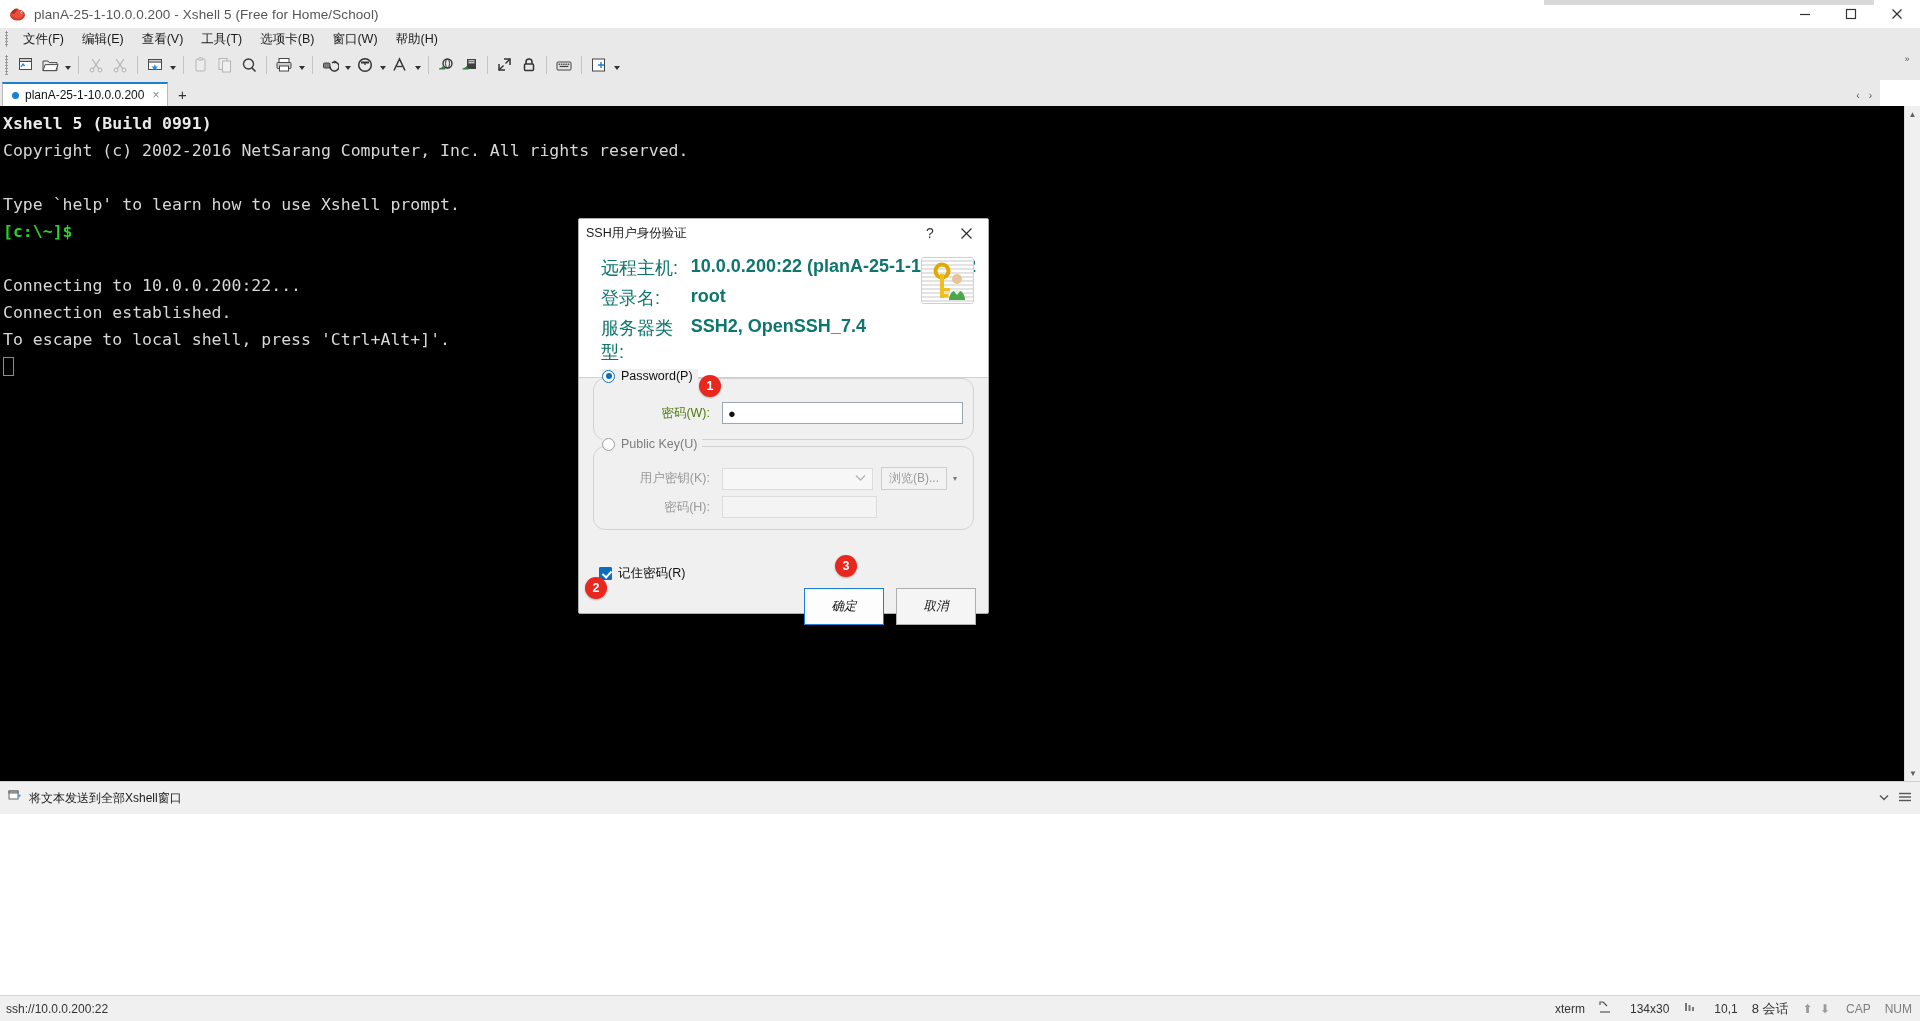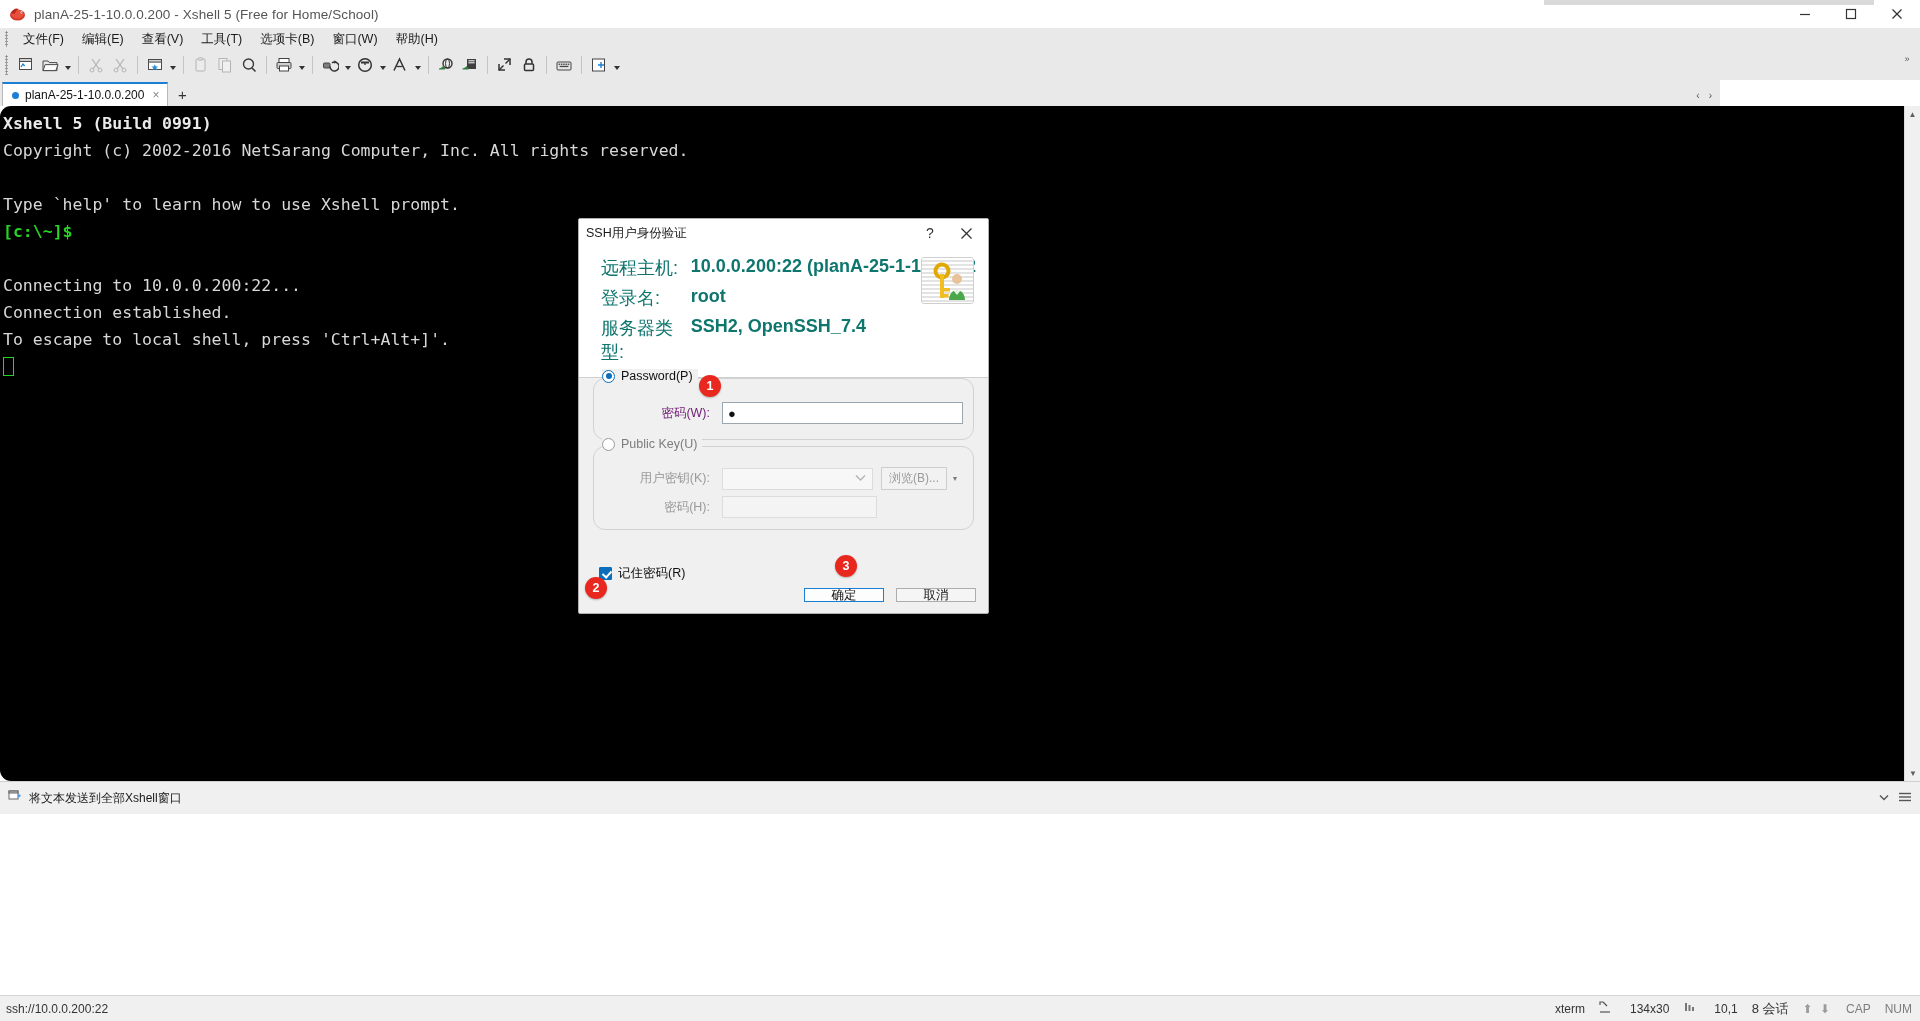--- a/index.html
+++ b/index.html
@@ -50,21 +50,21 @@
   .caret { width:11px; height:24px; display:flex; align-items:flex-end; justify-content:center;
            padding-bottom:7px; }
   .caret i { display:block; width:0;height:0; border-left:3.5px solid transparent;
              border-right:3.5px solid transparent; border-top:4px solid #333; }
   .sep { width:1px; height:18px; background:#c4c4c4; margin:0 5px; }
   .tb-collapse { position:absolute; right:6px; top:4px; width:14px; text-align:center;
                  font-size:9px; color:#555; line-height:10px; }
 
   
   .tabbar {
-    position:absolute; left:0; top:80px; width:1720px; height:26px;
+    position:absolute; left:0; top:80px; width:1880px; height:26px;
     background:#e9e9e9; display:flex; align-items:flex-end;
   }
   .tab {
     height:24px; display:flex; align-items:center; gap:6px;
     padding:0 6px 0 9px; background:#ffffff;
     border:1px solid #b9b9b9; border-bottom:none;
     border-top:2px solid #1b7fd4;
     font-size:12px; color:#111; margin-left:2px;
   }
   .tab .dot { width:7px; height:7px; border-radius:50%; background:#1b7fd4; flex:0 0 auto; }
@@ -73,21 +73,21 @@
              font-size:15px; color:#333; margin-left:3px; margin-bottom:1px; }
   .tabbar-right { position:absolute; right:8px; bottom:5px; display:flex; gap:9px;
                   font-size:10px; color:#555; }
 
   
   .terminal {
     position:absolute; left:0; top:106px; width:1920px; height:675px;
     background:#000000; color:#d8d8d8;
     font-family:"DejaVu Sans Mono","Liberation Mono",monospace;
     font-size:16.5px; line-height:27px;
-    padding:4px 0 0 3px; white-space:pre; overflow:hidden;border-radius:11px;
+    padding:4px 0 0 3px; white-space:pre; overflow:hidden;
   }
   .terminal .prompt { color:#25d425; font-weight:bold; }
   .terminal .bold { font-weight:bold; color:#eaeaea; }
   .cursor-block { display:inline-block; width:11px; height:19px; border:1.5px solid #25d425;
                   vertical-align:-4px; }
   .term-scroll { position:absolute; right:0; top:106px; width:16px; height:675px; background:#f0f0f0;
                  border-left:1px solid #dcdcdc; }
   .term-scroll .up, .term-scroll .dn { height:16px; display:flex; align-items:center; justify-content:center;
                  font-size:8px; color:#606060; }
   .term-scroll .dn { position:absolute; bottom:0; width:16px; }
@@ -152,21 +152,21 @@
                     font-size:12.5px; color:#111; }
   .gbox.dim > .legend { color:#7c7c7c; }
   .radio { width:13px; height:13px; border-radius:50%; border:1.4px solid #5a5a5a;
            background:#fff; position:relative; flex:0 0 auto; }
   .radio.on { border-color:#0a6ebd; }
   .radio.on::after { content:""; position:absolute; left:2.5px; top:2.5px; width:6px; height:6px;
                      border-radius:50%; background:#0a6ebd; }
   .radio.off { border-color:#9a9a9a; }
 
   .frow { display:flex; align-items:center; padding:0 10px; }
-  .frow .lbl { font-size:12.5px; color:#701a75; width:118px; text-align:right; padding-right:12px; }
+  .frow .lbl { font-size:12.5px; color:#4d7c0f; width:118px; text-align:right; padding-right:12px; }
   .frow.dim .lbl { color:#9a9a9a; }
   .txt { height:22px; border:1px solid #9ba7b0; background:#ffffff; flex:1;
          font-size:12px; padding:0 5px; display:flex; align-items:center; color:#111; }
   .txt.disabled { border:1px solid #dcdcdc; background:#f4f4f4; }
   .pwd-dot { font-size:13px; letter-spacing:1px; color:#111; }
 
   .combo { height:22px; border:1px solid #dcdcdc; background:#f7f7f7; flex:1;
            display:flex; align-items:center; justify-content:flex-end; padding-right:6px; }
   .combo .chev { color:#b0b0b0; font-size:10px; }
   .browse { margin-left:8px; height:23px; display:flex; align-items:center; }
@@ -179,22 +179,22 @@
   .kbd-note { padding:8px 0 10px 28px; font-size:12.5px; color:#9a9a9a; }
 
   .dlg-bottom { position:absolute; left:0; right:0; bottom:0; height:52px; }
   .chk-row { position:absolute; left:20px; top:4px; display:flex; align-items:center; gap:6px; }
   .chkbox { width:13px; height:13px; background:#0a6ebd; border:1px solid #0a6ebd; border-radius:1px;
             position:relative; flex:0 0 auto; }
   .chkbox::after { content:""; position:absolute; left:3.5px; top:1px; width:4px; height:7px;
             border:solid #fff; border-width:0 2px 2px 0; transform:rotate(42deg); }
   .chk-row .lbl { font-size:12.5px; color:#111; }
   .btn-row { position:absolute; right:12px; top:27px; display:flex; gap:12px; }
-  .btn { width:80px; height:14px; font-size:12.5px; color:#111; background:#f5f5f5;
-         border:1px solid #adadad; display:flex; align-items:center; justify-content:center; }
+  .btn { width:80px; height:37px; font-size:12.5px; color:#111; background:#f5f5f5;
+         border:1px solid #adadad; display:flex; align-items:center; justify-content:center;font-style:italic; }
   .btn.primary { border:1.6px solid #1b7fd4; background:#fdfdfd; }
 
   
   .badge { position:absolute; width:22px; height:22px; border-radius:50%; background:#e8271f;
      color:#fff; font-size:12.5px; font-weight:bold; display:flex; align-items:center;
      justify-content:center; box-shadow:0 1px 2px rgba(0,0,0,.25); }
 </style>
 </head>
 <body>
 

